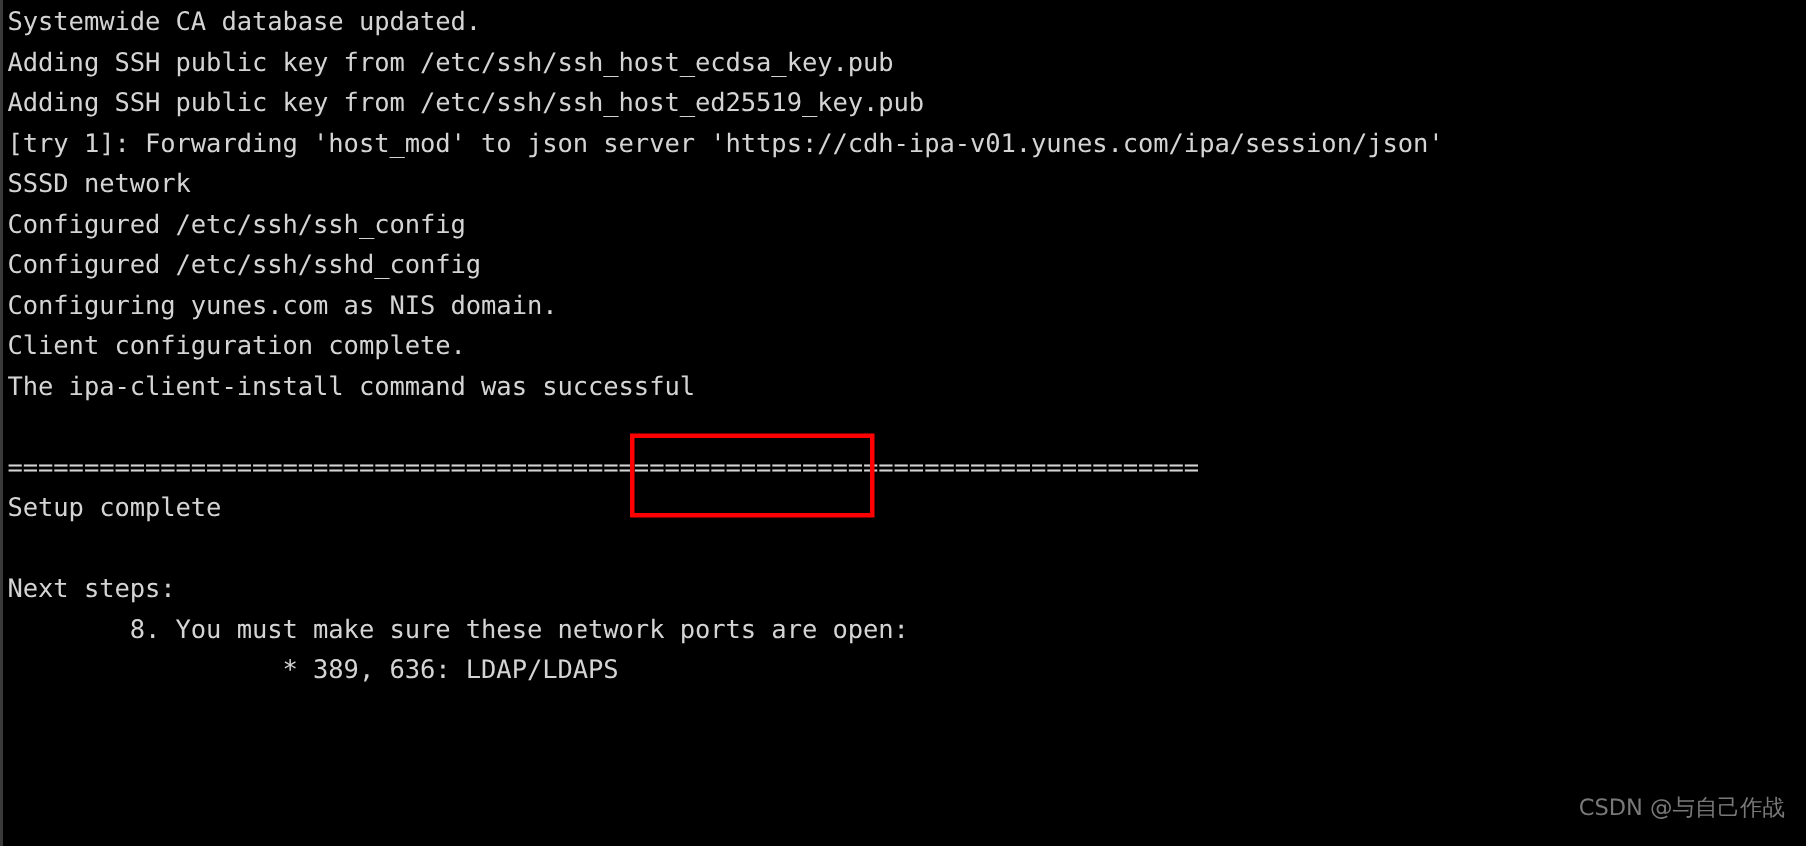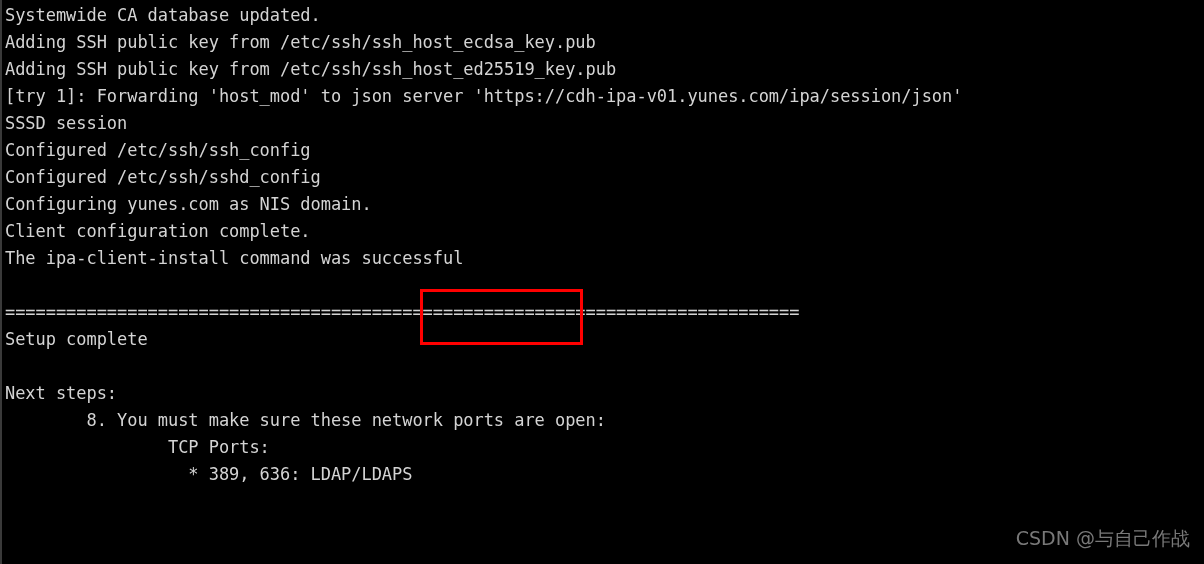--- a/index.html
+++ b/index.html
@@ -56,51 +56,50 @@
     height: 56px;
     border: 3px solid #ff0000;
     box-sizing: border-box;
     pointer-events: none;
   }
   #watermark {
     position: absolute;
     right: 14px;
     bottom: 12px;
     font-family: "DejaVu Sans", "Liberation Sans", sans-serif;
-    font-size: 19px;
+    font-size: 15px;
     color: #8e8e8e;
     white-space: pre;
     opacity: 0.85;
   }
 </style>
 </head>
 <body>
 
 <div id="terminal">
 
   <div id="left-edge"></div>
 
   <div id="console-lines">
       <div class="term-line">Systemwide CA database updated.</div>
       <div class="term-line">Adding SSH public key from /etc/ssh/ssh_host_ecdsa_key.pub</div>
       <div class="term-line">Adding SSH public key from /etc/ssh/ssh_host_ed25519_key.pub</div>
       <div class="term-line">[try 1]: Forwarding 'host_mod' to json server 'https://cdh-ipa-v01.yunes.com/ipa/session/json'</div>
-      <div class="term-line">SSSD session</div>
+      <div class="term-line">SSSD network</div>
       <div class="term-line">Configured /etc/ssh/ssh_config</div>
       <div class="term-line">Configured /etc/ssh/sshd_config</div>
       <div class="term-line">Configuring yunes.com as NIS domain.</div>
       <div class="term-line">Client configuration complete.</div>
       <div class="term-line">The ipa-client-install command was successful</div>
       <div class="term-line blank"></div>
       <div class="term-line">==============================================================================</div>
       <div class="term-line">Setup complete</div>
       <div class="term-line blank"></div>
       <div class="term-line">Next steps:</div>
       <div class="term-line">        8. You must make sure these network ports are open:</div>
-      <div class="term-line">                TCP Ports:</div>
       <div class="term-line">                  * 389, 636: LDAP/LDAPS</div>
     </div>
 
   <div id="highlight-box" style="left: 420px; top: 289px; width: 163px; height: 56px; border: 3px solid rgb(255, 0, 0);"></div>
 
   <div id="watermark">CSDN @与自己作战</div>
 
 </div>
 
 </body></html>

